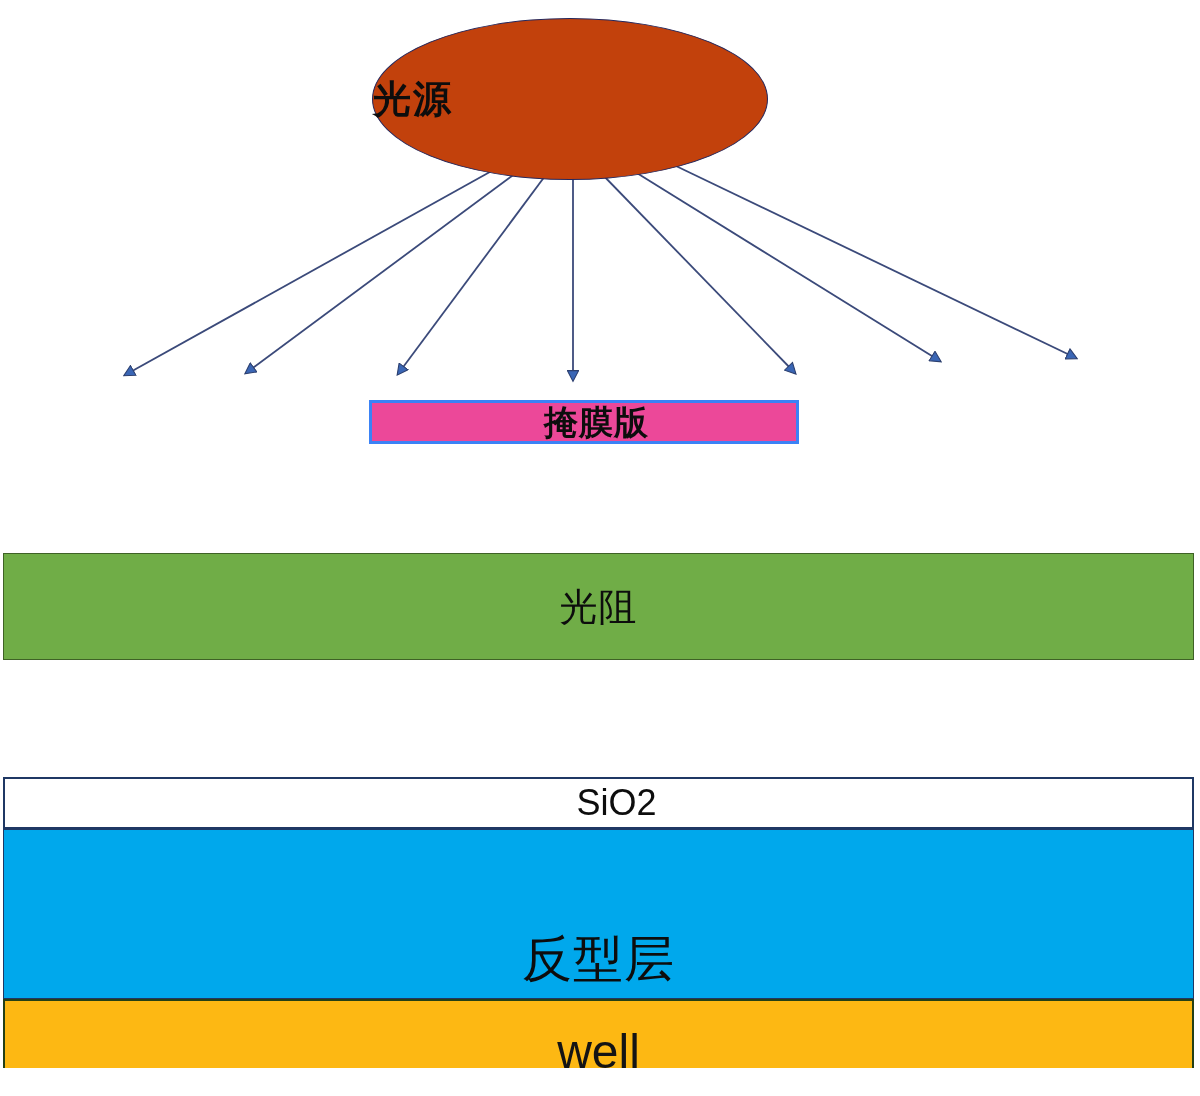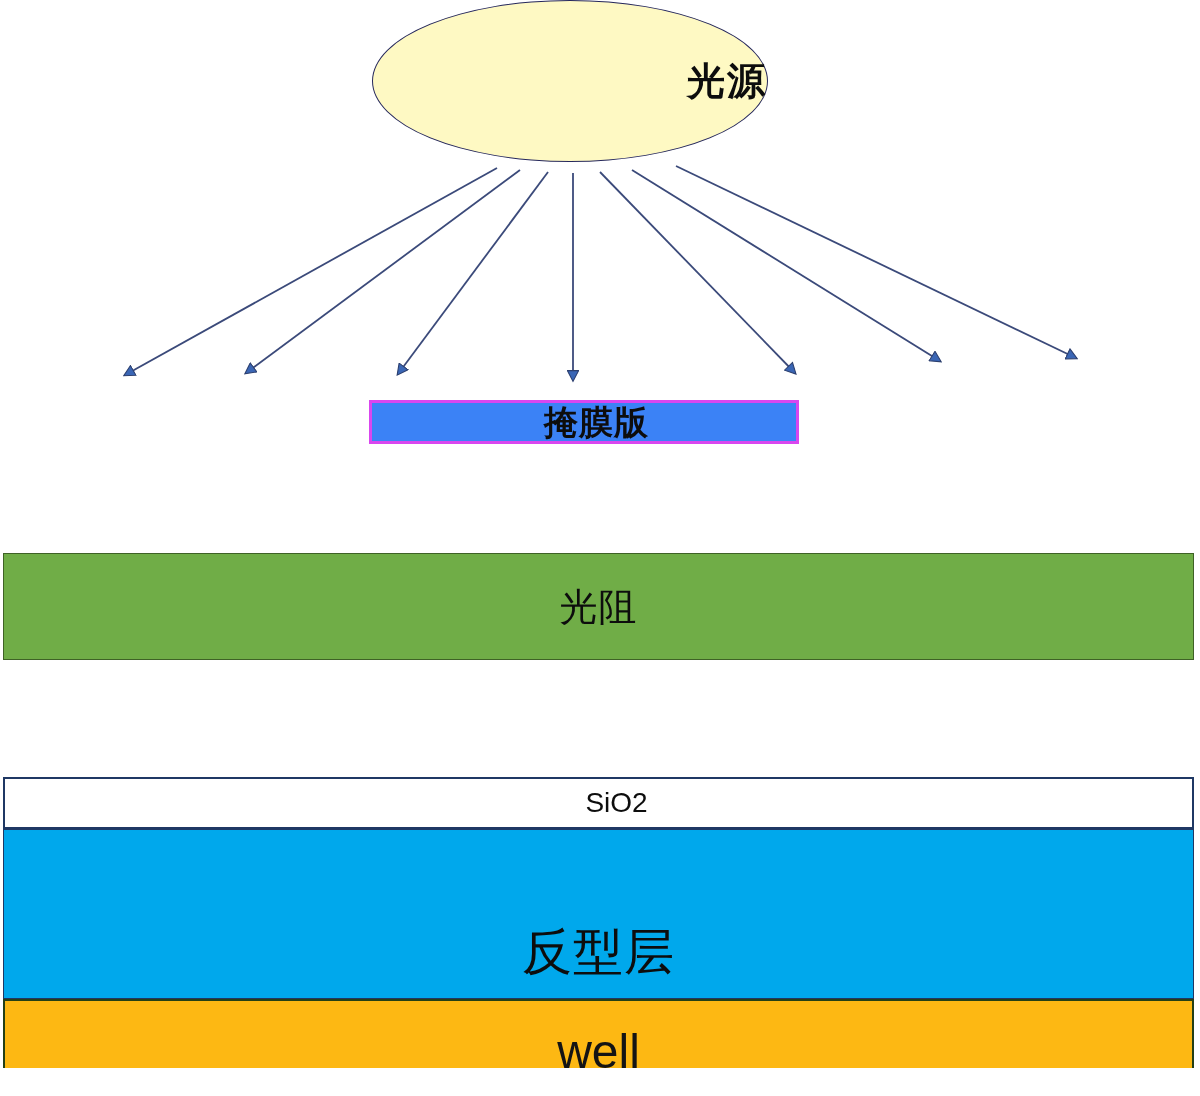--- a/index.html
+++ b/index.html
@@ -30,49 +30,49 @@
     position: absolute;
     left: 0;
     top: 0;
     width: 1200px;
     height: 550px;
   }
 
   .source-ellipse {
     position: absolute;
     left: 372px;
-    top: 0;
+    top: 18px;
     width: 396px;
     height: 162px;
-    background: #fef9c3;
+    background: #c2410c;
     border: 1.5px solid #26285c;
     border-radius: 50% / 50%;
     box-sizing: border-box;
     display: flex;
     align-items: center;
-    justify-content: flex-end;
+    justify-content: flex-start;
     z-index: 3;
   }
   .source-label {
     font-size: 38px;
     font-weight: bold;
     color: #0d0d0d;
     letter-spacing: 2px;
     line-height: 1;
     user-select: none;
   }
 
   .mask-box {
     position: absolute;
     left: 369px;
     top: 400px;
     width: 430px;
     height: 44px;
-    background: #3b82f6;
-    border: 3px solid #d946ef;
+    background: #ec4899;
+    border: 3px solid #3b82f6;
     box-sizing: border-box;
     display: flex;
     align-items: center;
     justify-content: center;
     z-index: 3;
     padding-left: 25px;
   }
   .mask-label {
     font-size: 34px;
     font-weight: bold;
@@ -130,33 +130,33 @@
     letter-spacing: 1px;
   }
 
   .layer-sio2 {
     top: 224px;
     height: 52px;
     background: #ffffff;
     border: 2px solid #1f3864;
   }
   .layer-sio2 .layer-label {
-    font-size: 28px;
+    font-size: 36px;
     color: #0d0d0d;
     letter-spacing: 0px;
     margin-left: 36px;
   }
 
   .layer-inversion {
     top: 276px;
     height: 170px;
     background: #00a8ec;
     border: 1px solid #1f3864;
     align-items: flex-end;
-    padding-bottom: 21px;
+    padding-bottom: 14px;
   }
   .layer-inversion .layer-label {
     font-size: 50px;
     color: #0d0d0d;
     letter-spacing: 1px;
   }
 
   .layer-well {
     top: 446px;
     height: 69px;

